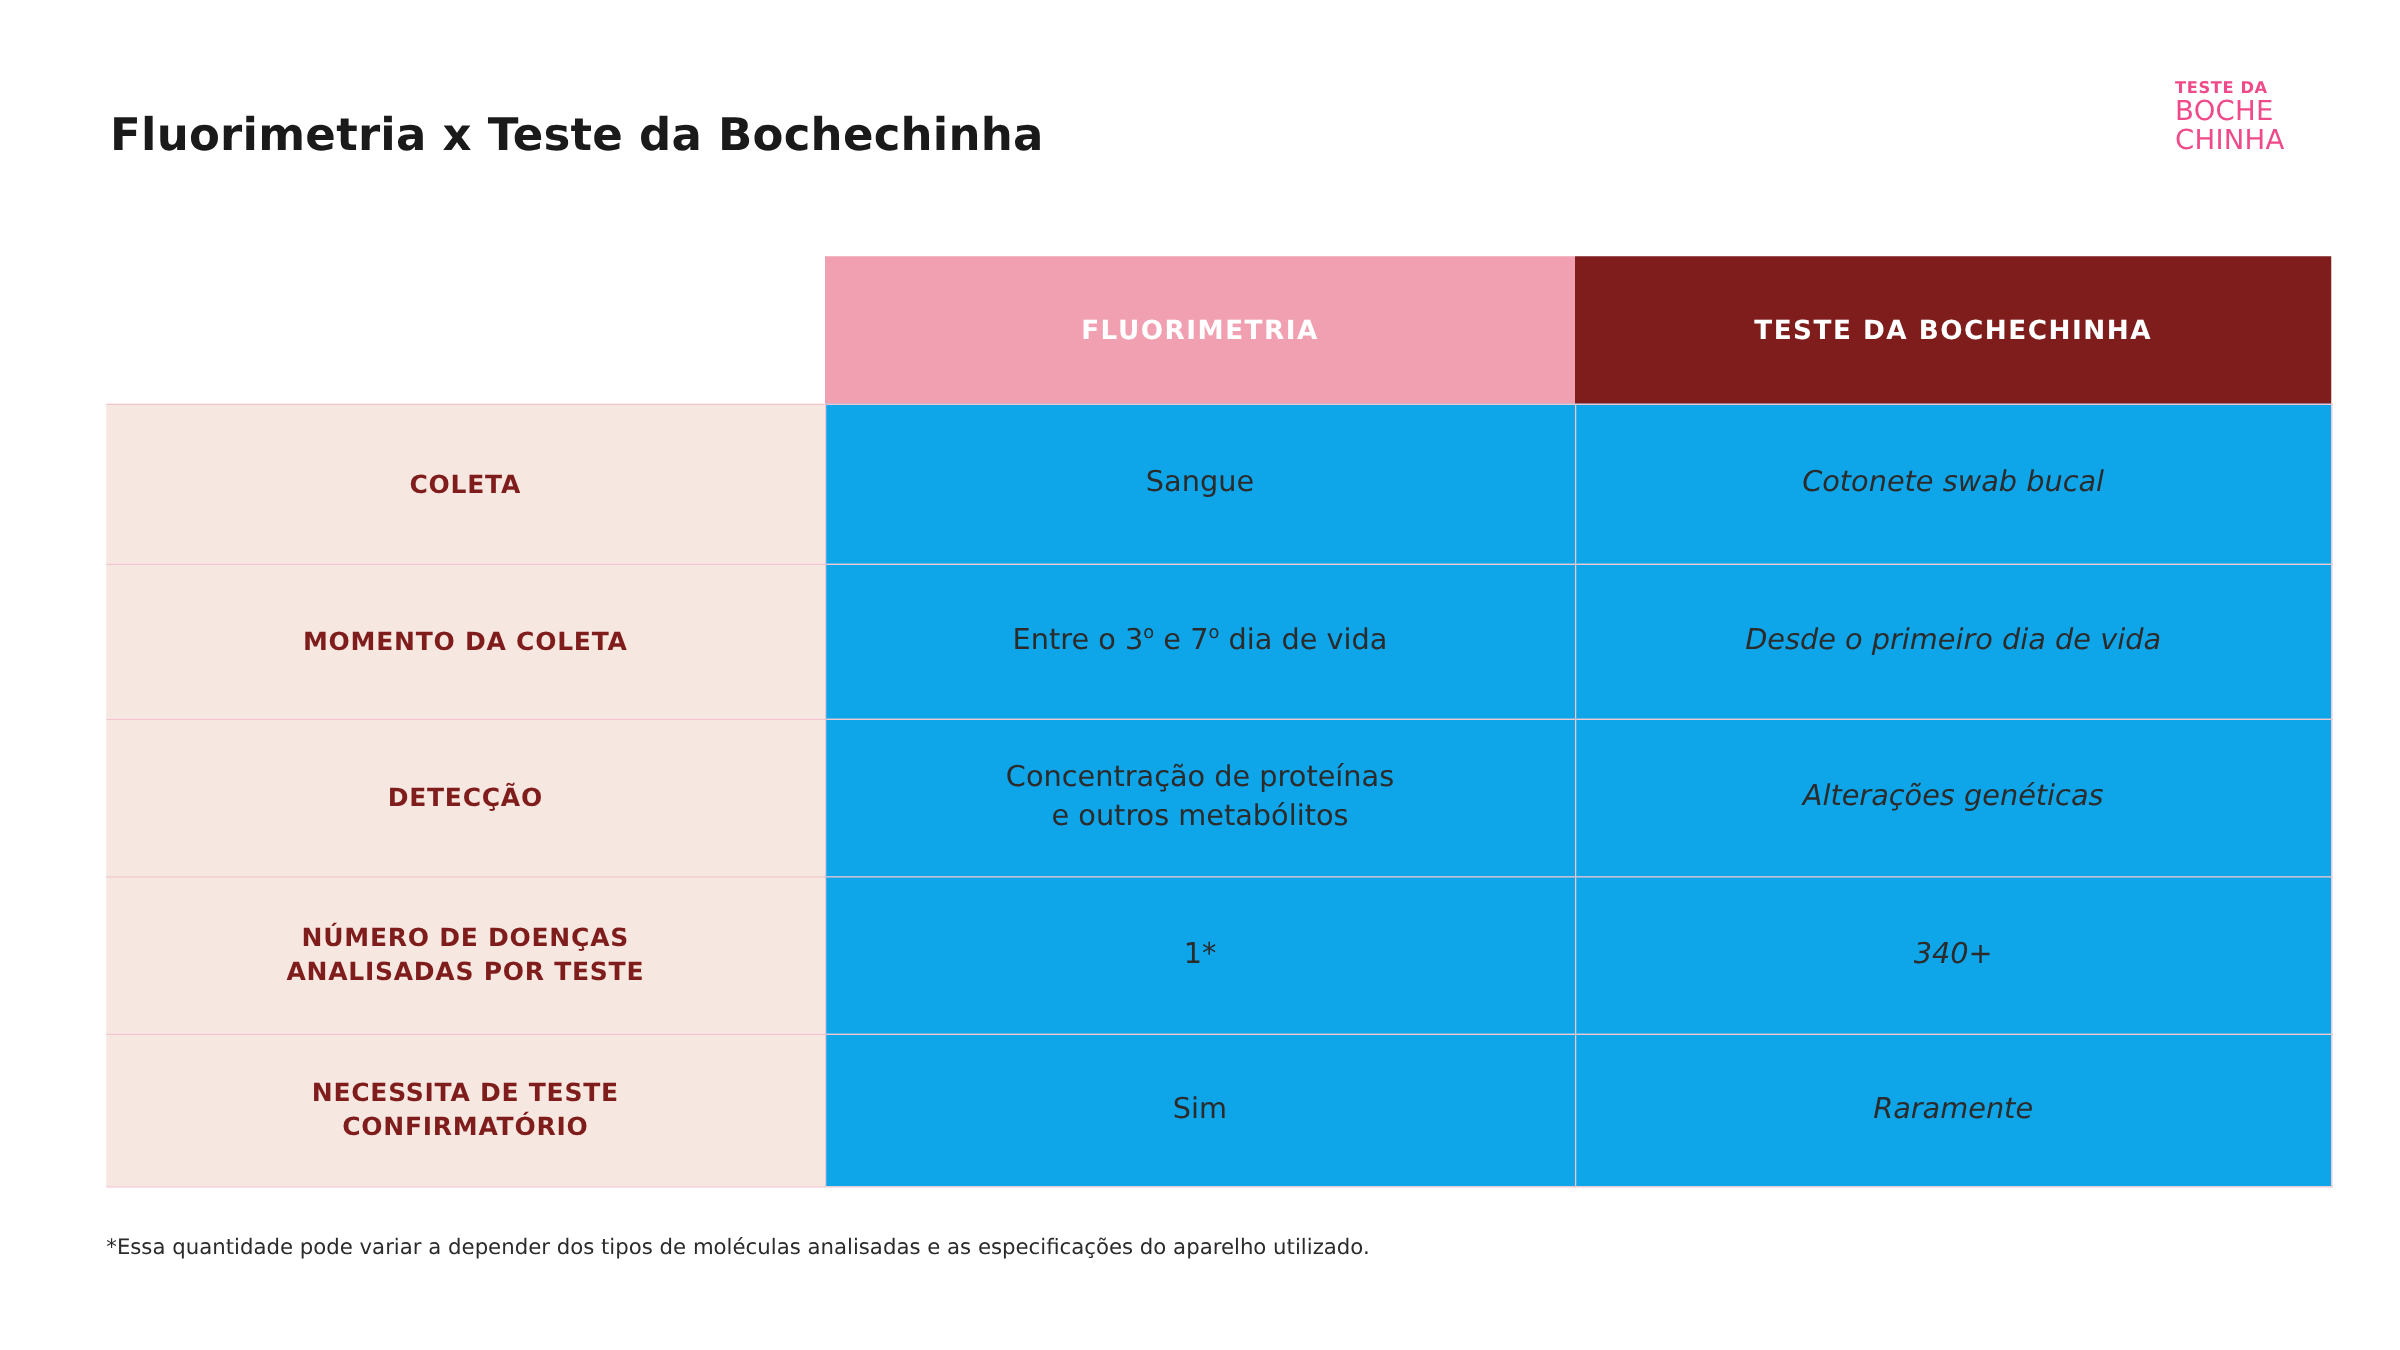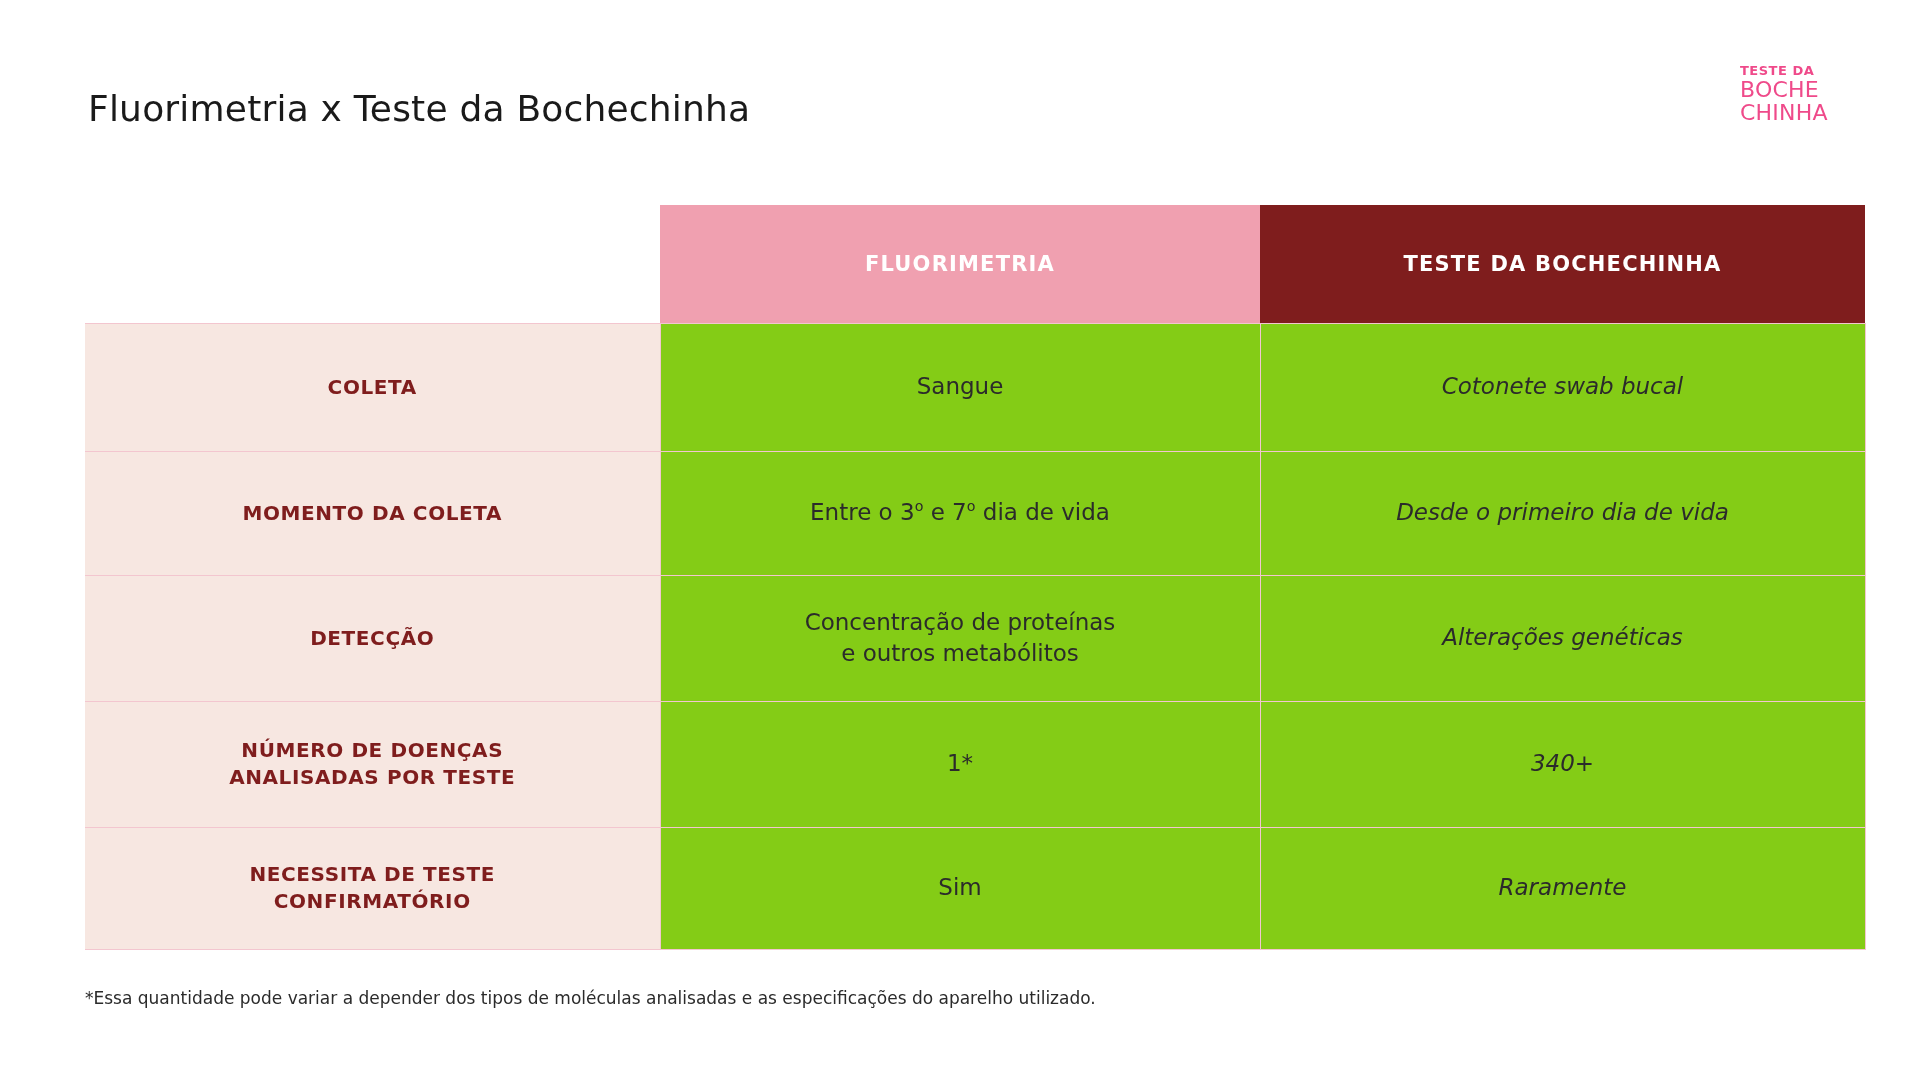--- a/index.html
+++ b/index.html
@@ -16,21 +16,21 @@
     width: 1920px;
     height: 1080px;
     background: #ffffff;
     overflow: hidden;
   }
   .title {
     position: absolute;
     left: 88px;
     top: 88px;
     font-size: 36px;
-    font-weight: normal;
+    font-weight: bold;
     color: #1a1a1a;
     letter-spacing: 0.2px;
   }
   
   .logo {
     position: absolute;
     right: 60px;
     top: 64px;
     width: 120px;
     text-align: left;
@@ -100,21 +100,21 @@
   td.label {
     background: #f7e7e1;
     color: #7f1d1d;
     font-size: 20px;
     font-weight: bold;
     letter-spacing: 0.6px;
     line-height: 1.35;
     padding: 10px 20px;
   }
   td.val {
-    background: #84cc16;
+    background: #0ea5e9;
     color: #2b2b2b;
     font-size: 23px;
     line-height: 1.35;
     padding: 10px 24px;
     border-left: 1px solid #f3c6cf;
     border-right: 1px solid #f3c6cf;
   }
   td.val.last { border-right: 1px solid #f3c6cf; font-style: italic; }
   tr.r1 td { height: 128px; }
   tr.r2 td { height: 124px; }

